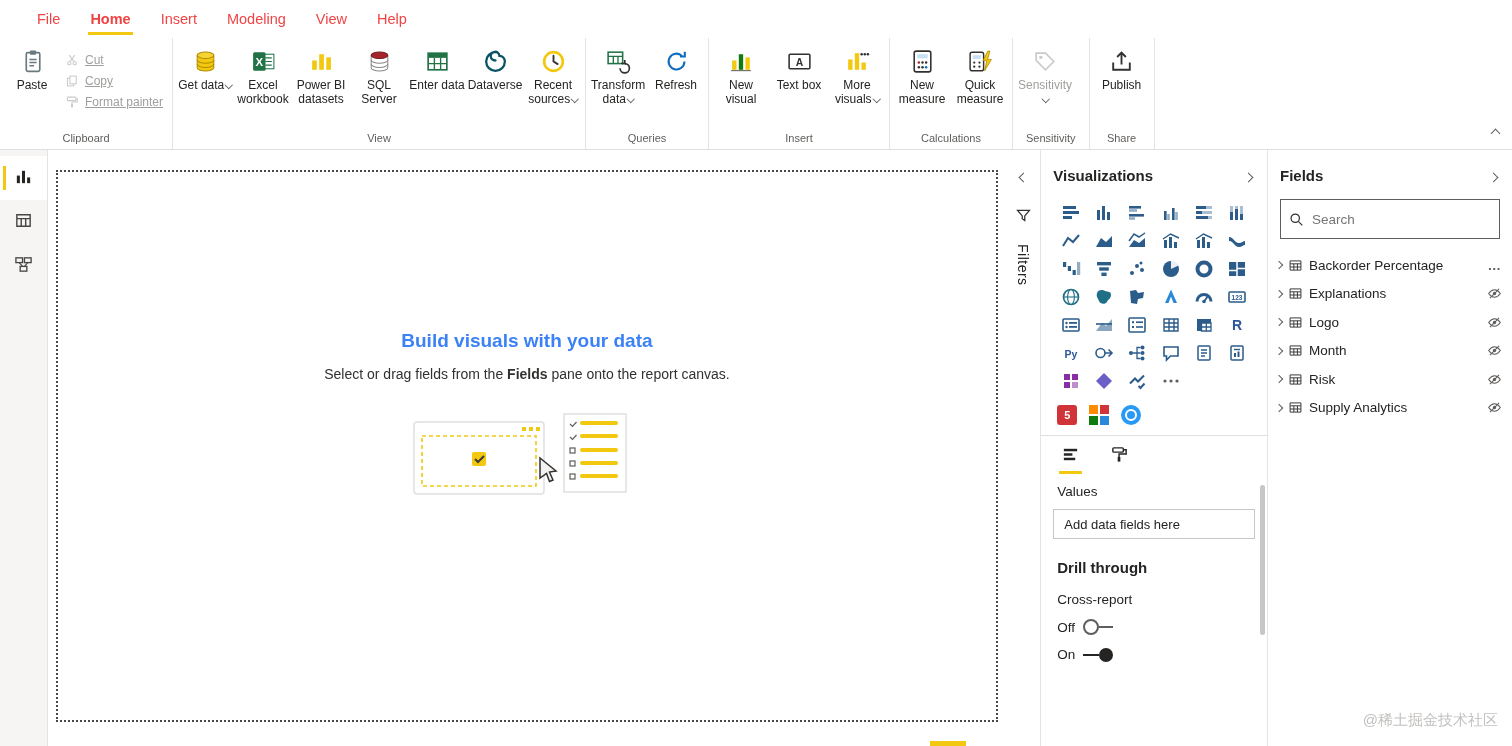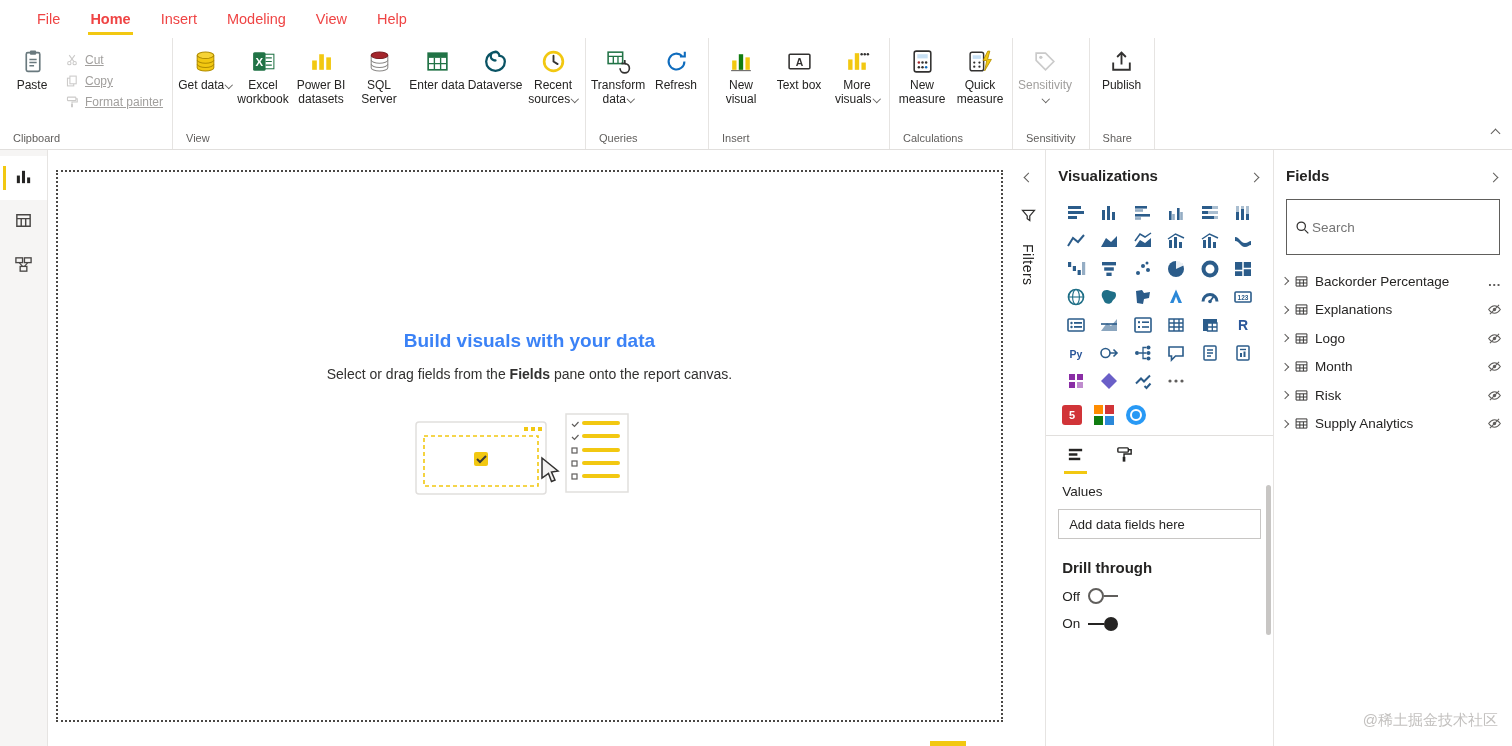--- a/index.html
+++ b/index.html
@@ -10,21 +10,21 @@
   }
   
   .menubar{height:38px;display:flex;align-items:center;padding-left:22px;background:#fff;}
   .menu-item{padding:9px 15px;font-size:14.5px;cursor:pointer;position:relative;color:#ef4444;}
   .menu-item.active{font-weight:bold;}
   .menu-item.active::after{content:'';position:absolute;left:13px;right:13px;bottom:1px;height:3px;background:#f2c811;}
   
   .ribbon{height:111px;border-bottom:1px solid #e1dfdd;display:flex;background:#fff;position:relative;}
   .rgroup{display:flex;flex-direction:column;border-right:1px solid #e6e4e2;padding:0 3px;}
   .rbuttons{flex:1;display:flex;align-items:flex-start;padding-top:5px;}
-  .rgroup-label{font-size:11px;color:#605e5c;text-align:left;padding:0 10px 5px;}
+  .rgroup-label{font-size:11px;color:#605e5c;text-align:center;padding:0 10px 5px;}
   .rbtn{width:58px;display:flex;flex-direction:column;align-items:center;gap:3px;padding:4px 0;
         font-size:12px;text-align:center;cursor:pointer;border-radius:2px;}
   .rbtn .ricon{height:28px;display:flex;align-items:center;}
   .rlabel{line-height:1.2;color:#252423;}
   .rbtn.disabled .rlabel{color:#a19f9d;}
   .rbtn.disabled .ricon{opacity:.55;filter:grayscale(1);}
   .clip-small{display:flex;flex-direction:column;gap:7px;padding:10px 6px 0 4px;}
   .sbtn{display:flex;align-items:center;gap:6px;font-size:12px;cursor:pointer;white-space:nowrap;}
   .sbtn.disabled{color:#a19f9d;text-decoration:underline;}
   .sbtn.disabled .sicon{opacity:.55;}
@@ -69,21 +69,21 @@
   .drill-title{padding:20px 16px 0;font-size:15px;font-weight:600;color:#252423;}
   .toggle-label{padding:16px 16px 0;font-size:13.5px;color:#252423;}
   .toggle-row{display:flex;align-items:center;gap:8px;padding:12px 16px 0;font-size:13.5px;color:#252423;}
   .tog{display:flex;align-items:center;cursor:pointer;}
   .tog .knob-off{width:12px;height:12px;border:2px solid #605e5c;border-radius:50%;background:#fff;}
   .tog .trk{width:14px;height:2px;background:#605e5c;}
   .tog .knob-on{width:14px;height:14px;border-radius:50%;background:#252423;}
   .viz-scrollbar{position:absolute;right:2px;top:335px;width:5px;height:150px;background:#c8c6c4;border-radius:3px;cursor:pointer;}
   
   .fields-pane{flex:1;background:#fff;}
-  .search-box{margin:8px 12px 12px;border:1px solid #605e5c;height:30px;display:flex;align-items:center;padding:12px 8px;gap:0;background:#fff;}
+  .search-box{margin:8px 12px 12px;border:1px solid #605e5c;height:30px;display:flex;align-items:center;padding:4px 8px;gap:6px;background:#fff;}
   .search-box input{border:none;outline:none;flex:1;font-size:13.5px;font-family:inherit;color:#252423;background:transparent;}
   .frow{display:flex;align-items:center;height:28.5px;padding:0 10px 0 8px;gap:6px;font-size:13.5px;cursor:pointer;}
   .frow .flabel{flex:1;white-space:nowrap;overflow:hidden;text-overflow:ellipsis;color:#252423;}
   .frow .chev{width:5px;height:5px;}
   .more-dots{color:#605e5c;font-weight:bold;letter-spacing:1px;}
   
   .watermark{position:absolute;right:14px;bottom:16px;color:#c3c1bf;font-size:15px;pointer-events:none;}
   .page-tab-indicator{position:absolute;left:930px;bottom:0;width:36px;height:5px;background:#f2c811;}
 </style>
 </head>
@@ -718,20 +718,21 @@
             </svg></span></div>
         <div class="vtab "><span style="color:#252423;"><svg viewBox="0 0 20 20" width="19" height="19" fill="currentColor" xmlns="http://www.w3.org/2000/svg">
               <rect x="3" y="3" width="11" height="4.5" rx="1" fill="none" stroke="currentColor" stroke-width="1.5"></rect>
               <path d="M14 5 H17 V9.5 H9.5 V12.5" fill="none" stroke="currentColor" stroke-width="1.5"></path>
               <rect x="8.1" y="12.5" width="2.8" height="5" fill="currentColor"></rect>
             </svg></span></div>
       </div>
     <div class="values-label">Values</div>
     <div class="field-well">Add data fields here</div>
     <div class="drill-title">Drill through</div>
+    <div class="toggle-label">Cross-report</div>
     <div class="toggle-row">
       <span>Off</span>
       <span class="tog">
           <span class="knob-off"></span>
           <span class="trk"></span>
         </span>
     </div>
     <div class="toggle-row">
       <span>On</span>
       <span class="tog">

